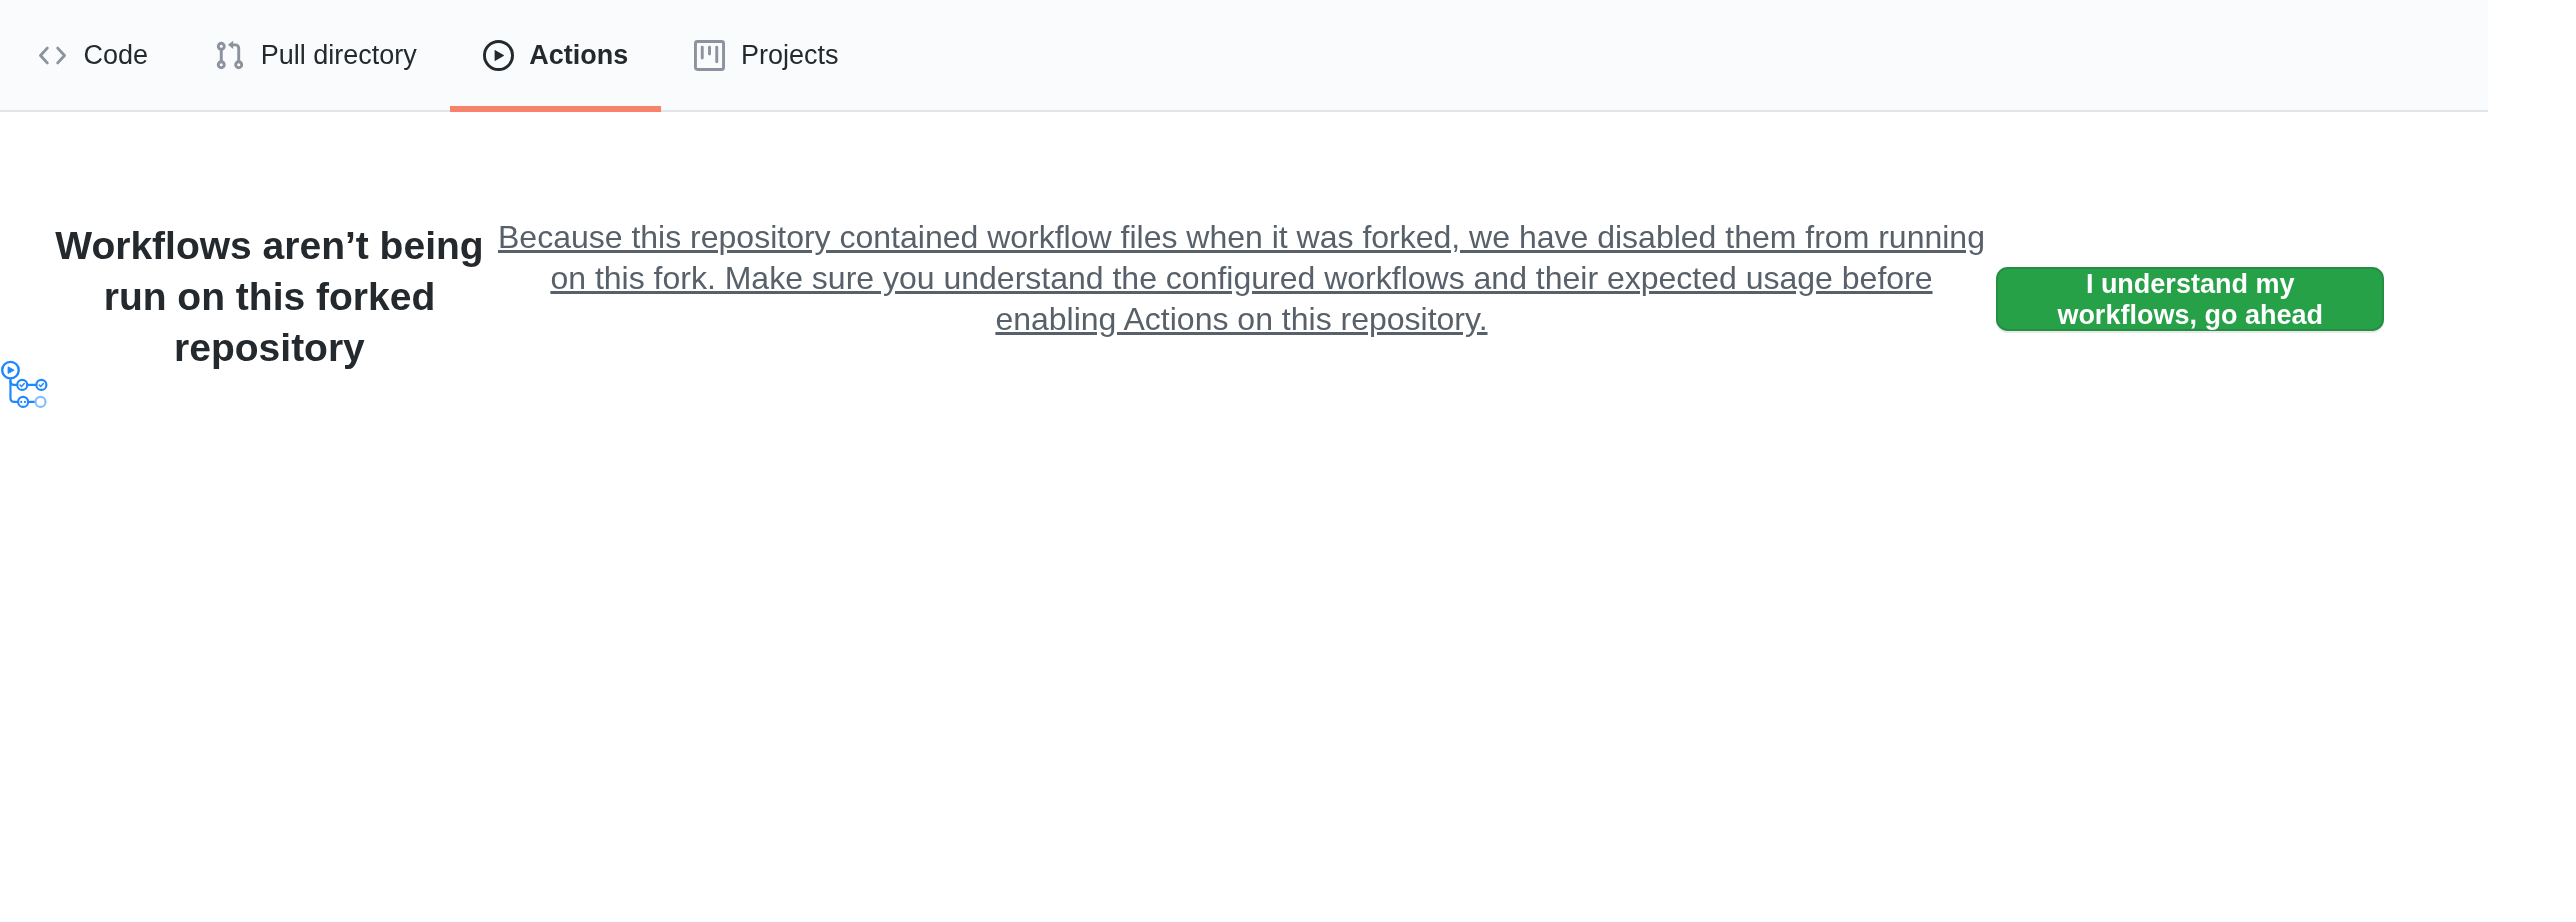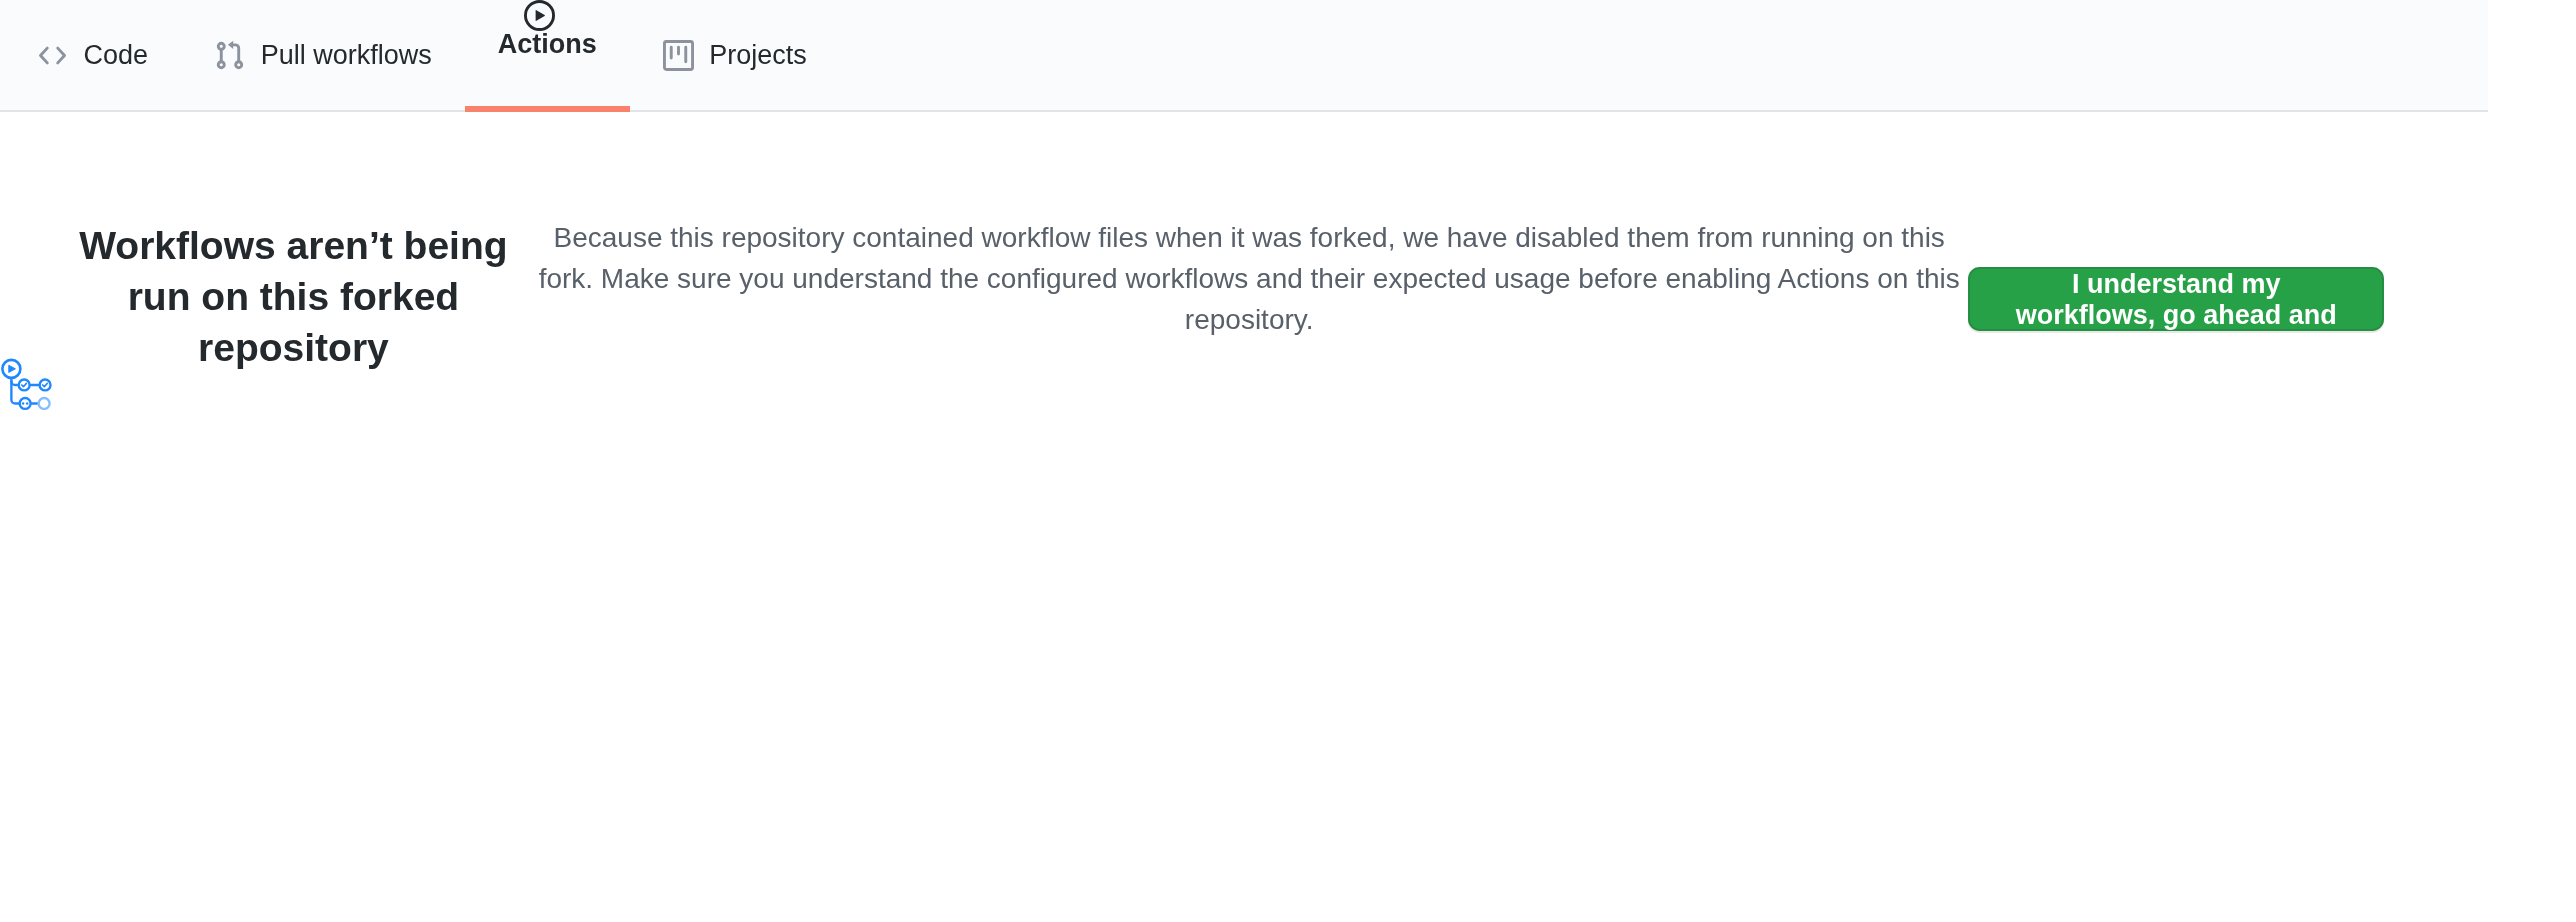--- a/index.html
+++ b/index.html
@@ -30,21 +30,21 @@
     padding: 0 33px;
     font-size: 27px;
     line-height: 1;
     color: #24292e;
     text-decoration: none;
     cursor: pointer;
     white-space: nowrap;
   }
   .tab .tab-icon { width: 31px; height: 31px; margin-right: 15.6px; flex: 0 0 auto; }
   .tab .tab-icon svg { width: 31px; height: 31px; display: block; }
-  .tab.active { font-weight: bold; flex-direction: column; }
+  .tab.active { font-weight: bold; }
   .tab.active::after {
     content: "";
     position: absolute;
     left: 0; right: 0; bottom: -2px;
     height: 5.9px;
     background: #f9826c;
   }
   .icon-gray { color: #8c939e; }
   .icon-dark { color: #24292e; }
 
@@ -60,23 +60,24 @@
   h1.blankslate-heading {
     margin-top: 43px;
     font-size: 39px;
     line-height: 51px;
     font-weight: bold;
     color: #24292e;
   }
   p.blankslate-desc {
     margin-top: 7px;
     max-width: 1622px;
-    font-size: 28px;
+    font-size: 32px;
     line-height: 41px;
     color: #586069;
+    text-decoration: underline;
   }
   button.btn-enable {
     margin-top: 47px;
     height: 64px;
     padding: 0 35px;
     background: #26a148;
     color: #ffffff;
     font-family: inherit;
     font-size: 27px;
     font-weight: bold;
@@ -115,21 +116,21 @@
           <g fill="none" stroke="currentColor" stroke-width="1.5" stroke-linecap="round">
             <circle cx="3.75" cy="3.25" r="1.55"></circle>
             <circle cx="3.75" cy="12.75" r="1.55"></circle>
             <circle cx="12.75" cy="12.75" r="1.55"></circle>
             <path d="M3.75 5v6"></path>
             <path d="M9.3 2.5H11a1.75 1.75 0 0 1 1.75 1.75V11"></path>
           </g>
           <path fill="currentColor" d="M9.9 4.6L7.2 2.5 9.9.4z"></path>
         </svg>
       </span>
-      <span>Pull workflows</span>
+      <span>Pull directory</span>
     </a>
 
     <a class="tab active">
       <span class="tab-icon icon-dark">
         <svg viewBox="0 0 16 16">
             <path fill="currentColor" fill-rule="evenodd" d="M8 0a8 8 0 110 16A8 8 0 018 0zM1.5 8a6.5 6.5 0 1013 0 6.5 6.5 0 00-13 0zm4.879-2.773l4.264 2.559a.25.25 0 010 .428l-4.264 2.559A.25.25 0 016 10.559V5.442a.25.25 0 01.379-.215z"></path>
           </svg>
       </span>
       <span>Actions</span>
     </a>

